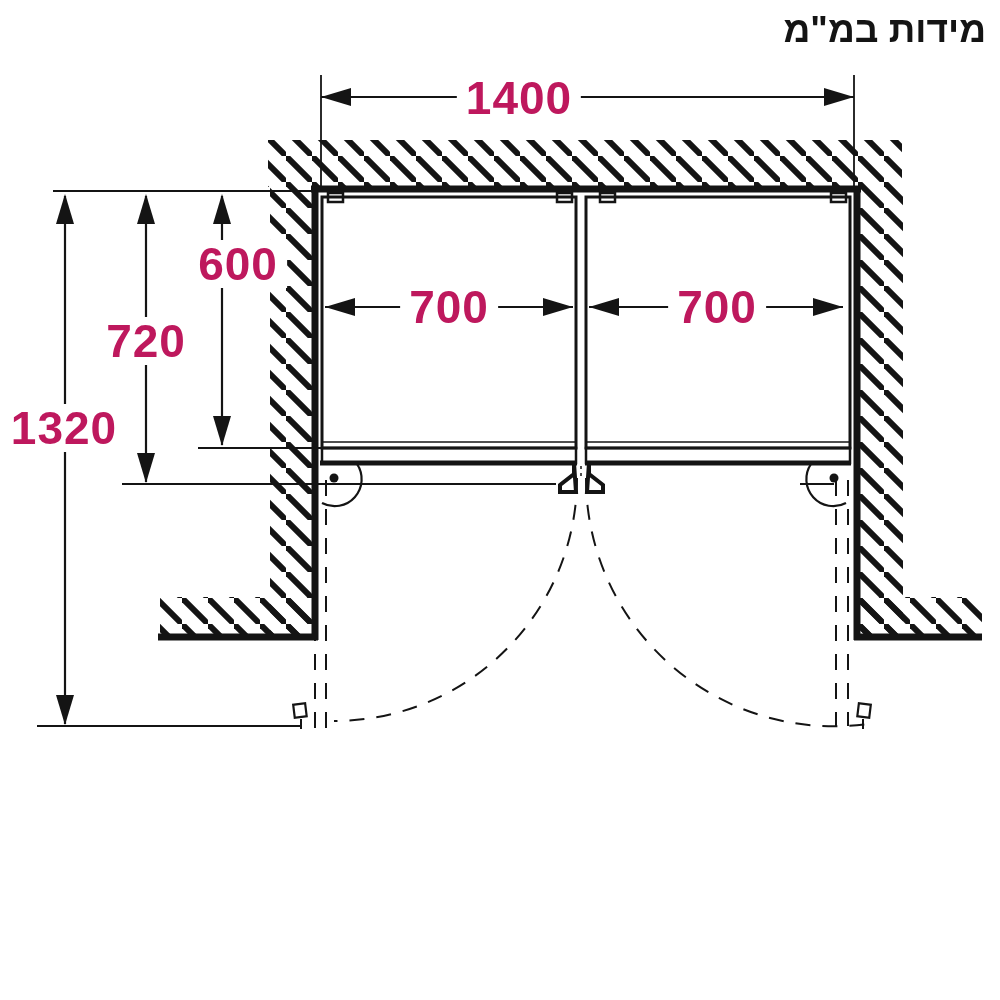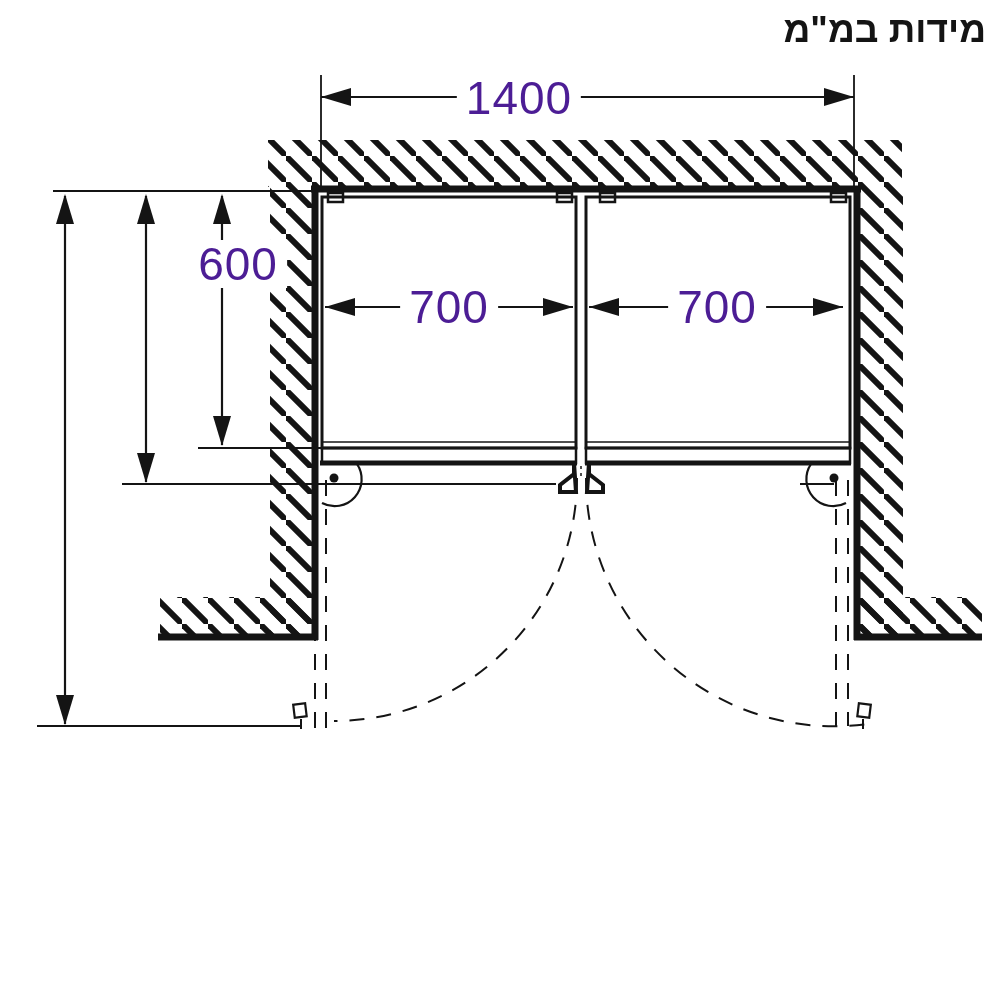--- a/index.html
+++ b/index.html
@@ -4,21 +4,21 @@
 <style>
   html,body{margin:0;padding:0;background:#ffffff;}
   .canvas{
     position:relative;width:1000px;height:1000px;background:#ffffff;
     font-family:"Liberation Sans",sans-serif;color:#141414;overflow:hidden;
   }
   .canvas svg{position:absolute;left:0;top:0;}
   .lbl{
     position:absolute;transform:translate(-50%,-50%);
     background:#ffffff;padding:1px 9px;line-height:1;
-    font-size:46px;letter-spacing:1px;color:#4c1d95;white-space:nowrap;
+    font-size:46px;letter-spacing:1px;color:#be185d;white-space:nowrap;font-weight:bold;
   }
   .title{
     position:absolute;top:8px;right:14px;direction:rtl;
     font-size:37px;font-weight:600;color:#141414;white-space:nowrap;
     background:#ffffff;line-height:1.2;
   }
   .ink{stroke:#141414;fill:none;}
 </style>
 </head>
 <body>
@@ -132,14 +132,16 @@
       <polygon points="65,194 56,224 74,224" fill="#141414"></polygon>
       <polygon points="65,725 56,695 74,695" fill="#141414"></polygon>
     </g>
   </svg>
 
   <div class="title">מידות במ"מ</div>
   <div class="lbl" style="left:519px;top:98px;">1400</div>
   <div class="lbl" style="left:449px;top:307px;">700</div>
   <div class="lbl" style="left:717px;top:307px;">700</div>
   <div class="lbl" style="left:238px;top:264px;">600</div>
+  <div class="lbl" style="left:146px;top:341px;">720</div>
+  <div class="lbl" style="left:64px;top:428px;">1320</div>
 
 </div>
 
 </body></html>

